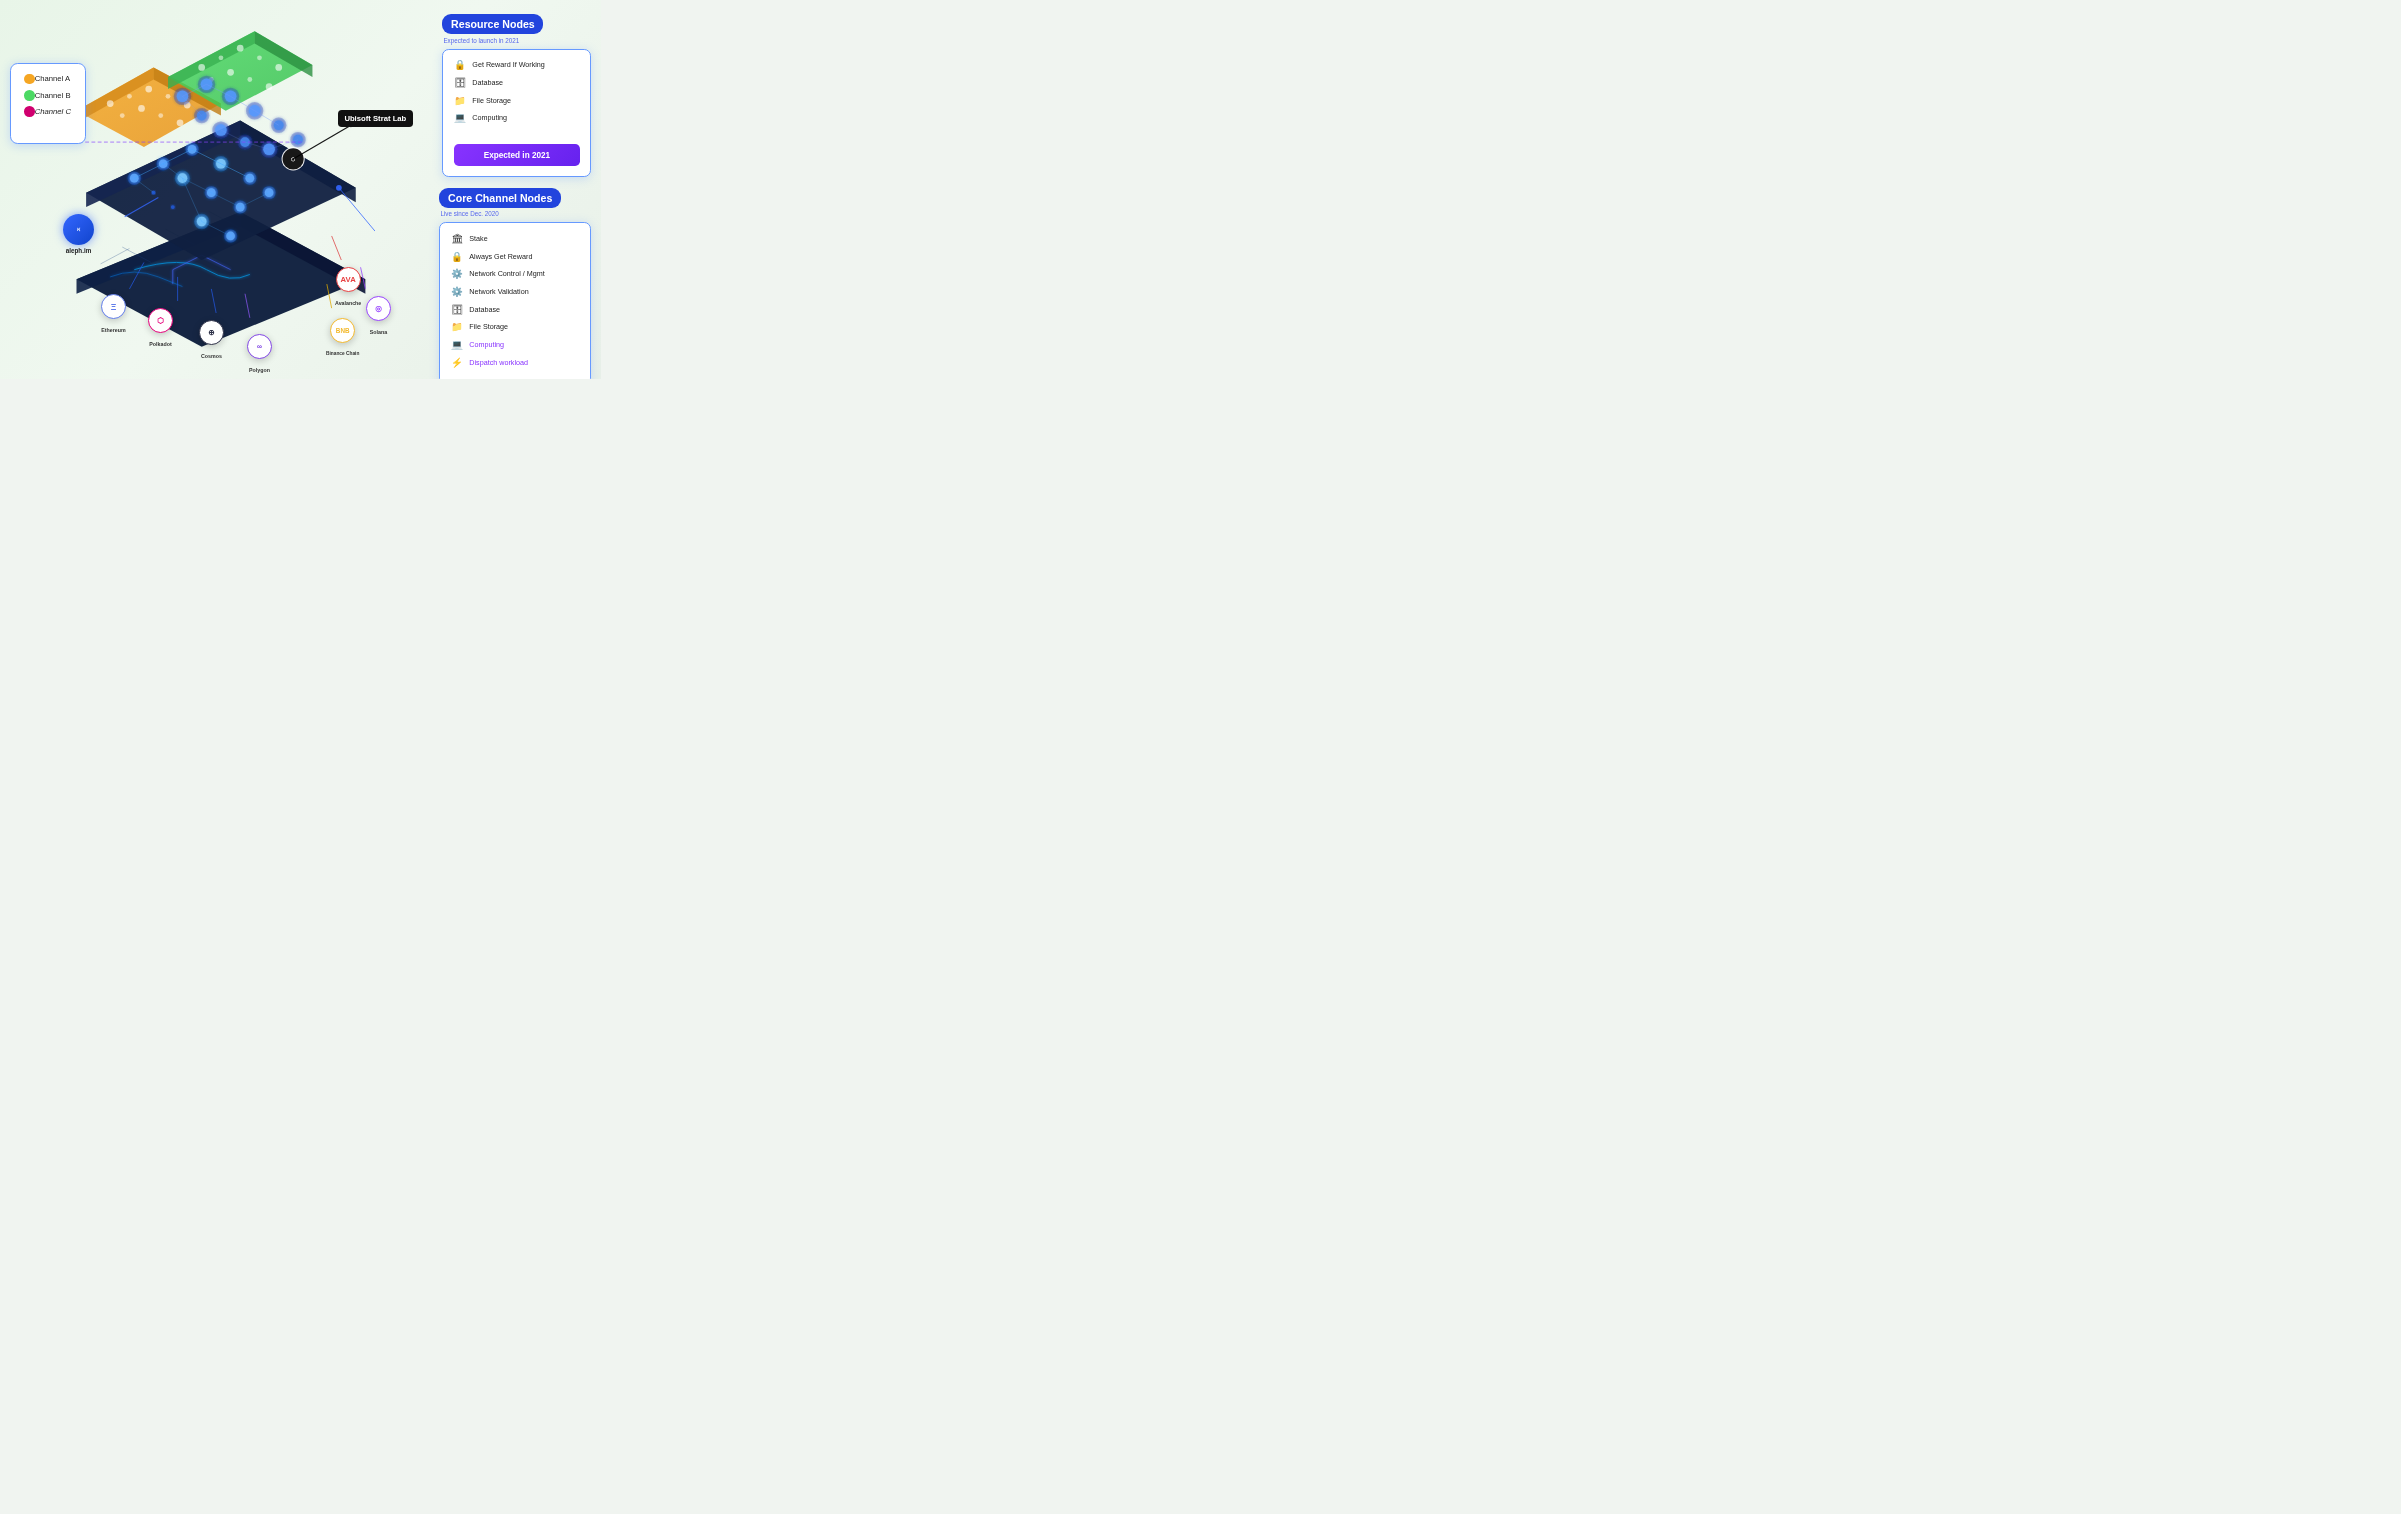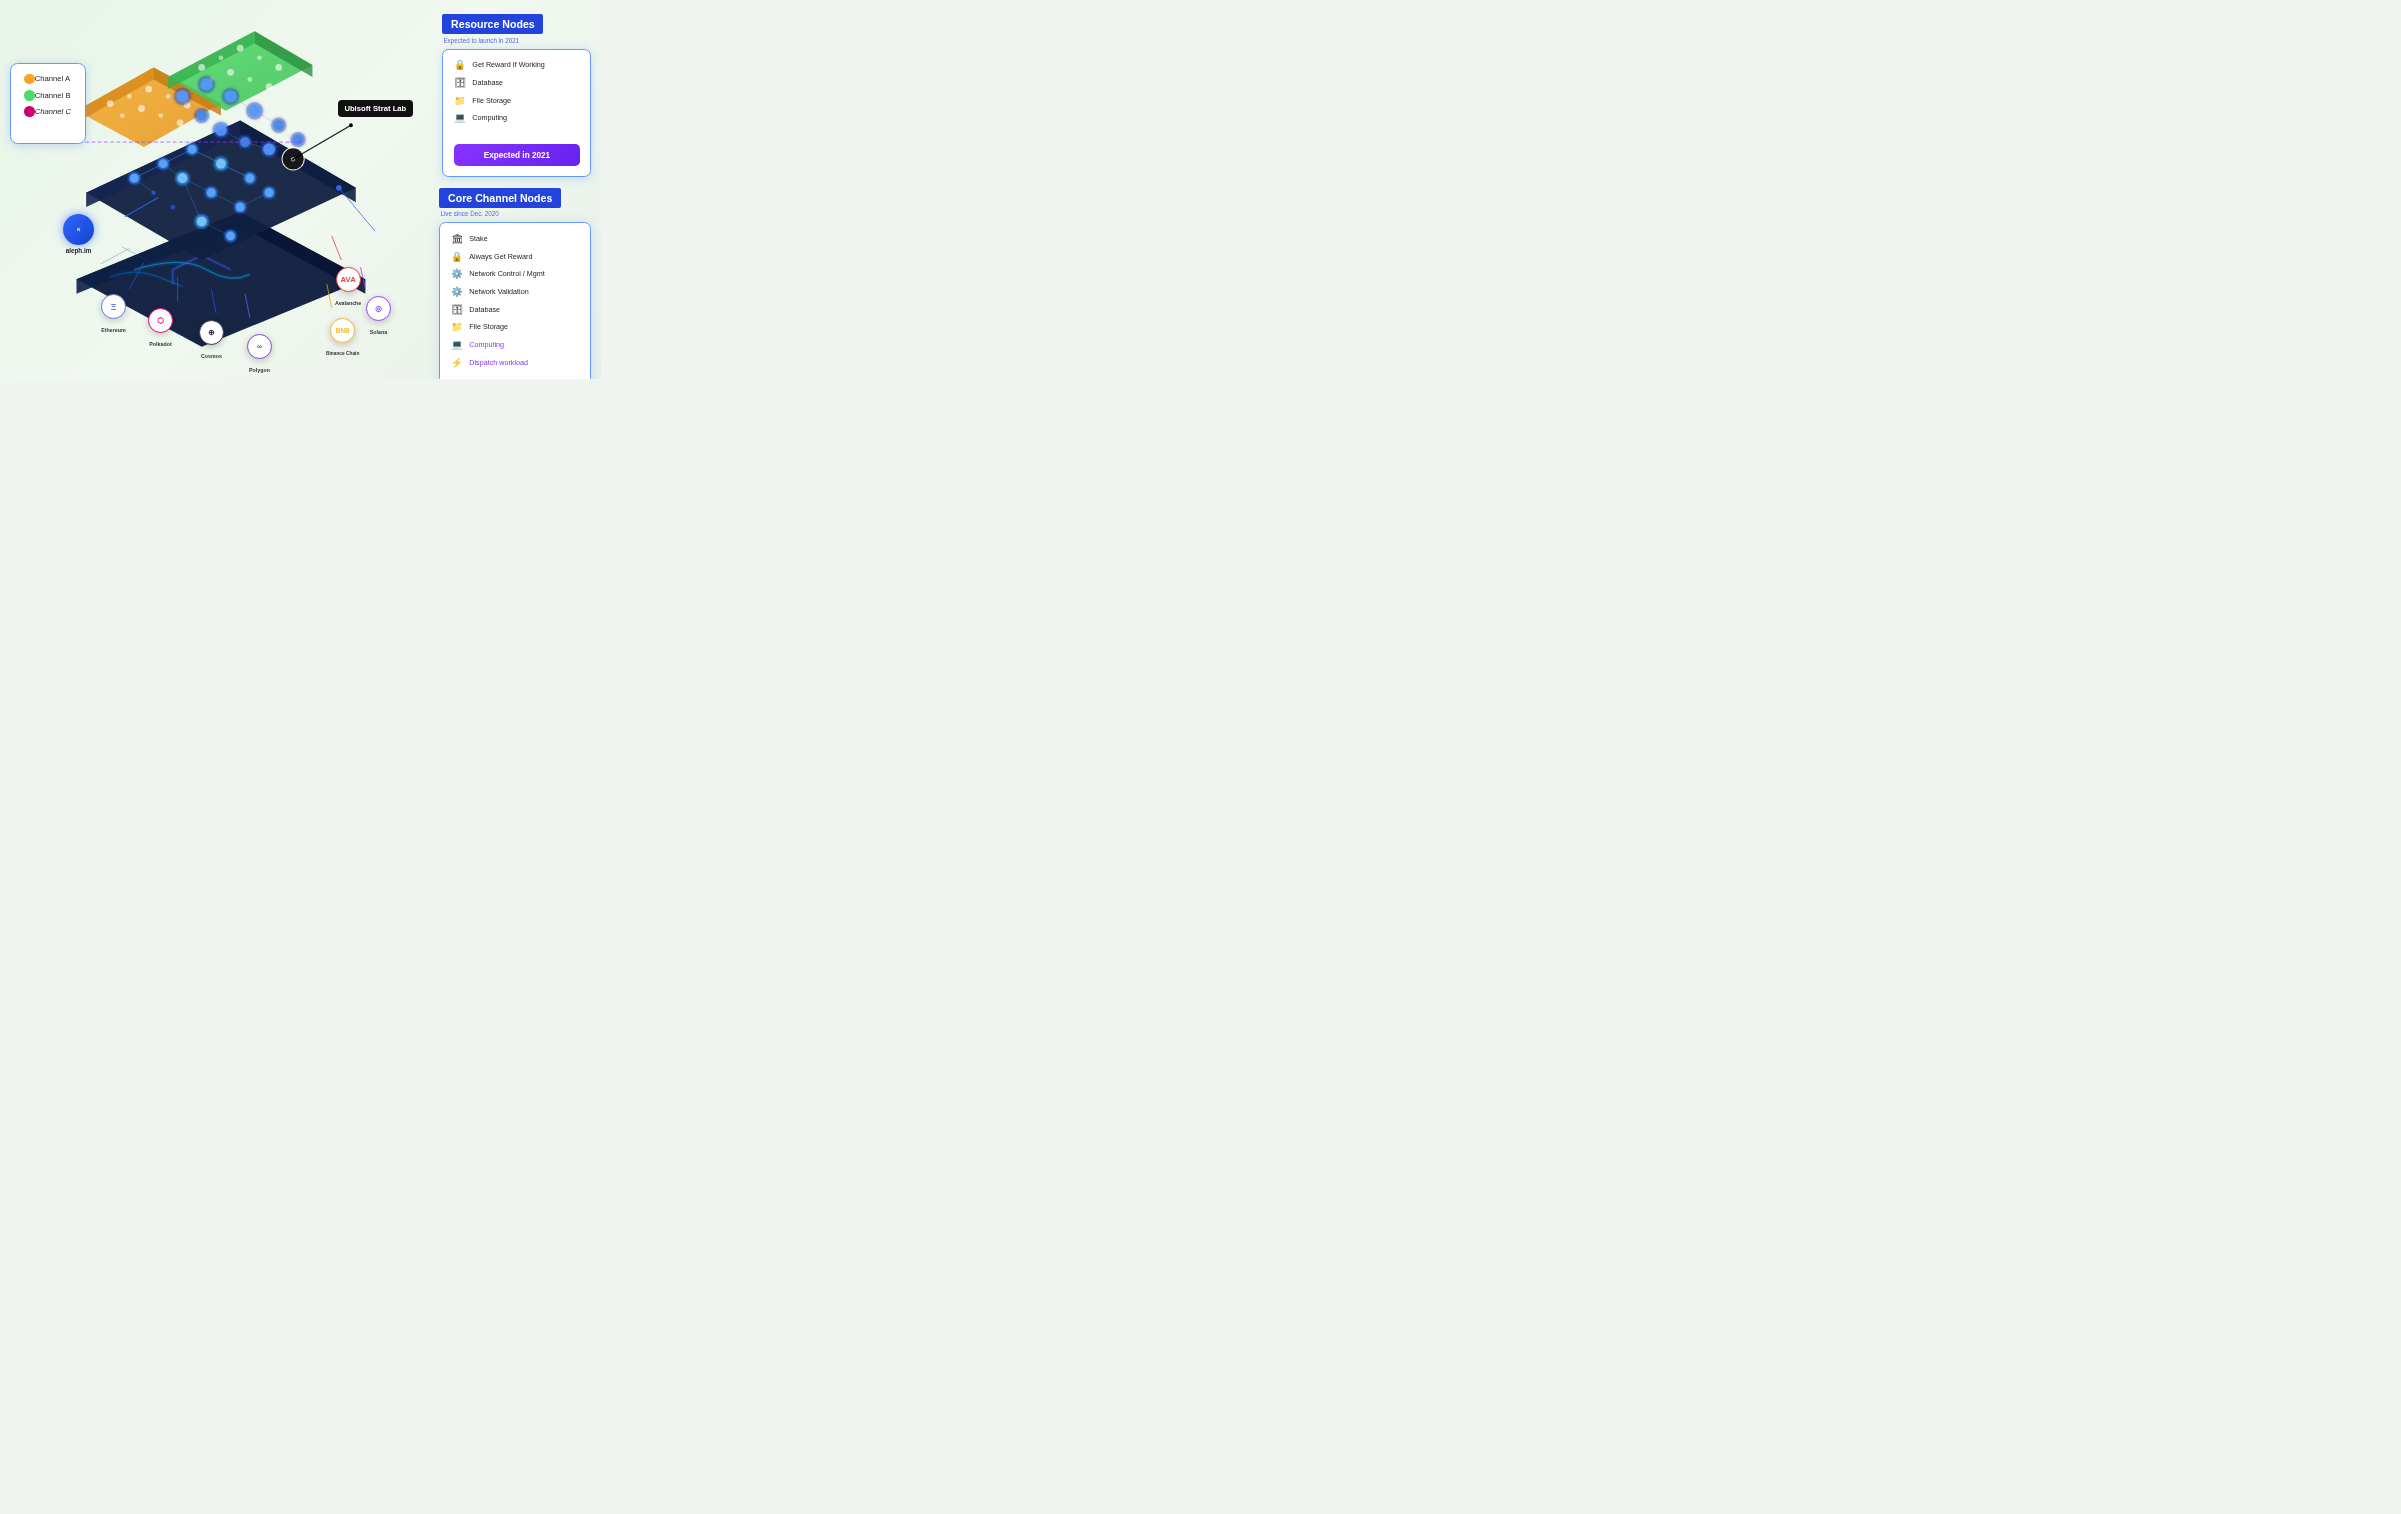--- a/index.html
+++ b/index.html
@@ -113,21 +113,21 @@
       z-index: 10;
     }
 
     .core-feature-purple {
       color: #8833ff;
     }
 
     
     .ubisoft-label {
       position: absolute;
-      top: 100px;
+      top: 110px;
       right: 188px;
       background: #111;
       color: white;
       font-size: 7.7px;
       font-weight: 700;
       padding: 3.8px 6.7px;
       border-radius: 3.8px;
       z-index: 20;
       white-space: nowrap;
     }
@@ -217,21 +217,21 @@
 
     .panel-title-wrapper {
       margin-bottom: 2.9px;
     }
 
     .section-label {
       font-size: 10.6px;
       font-weight: 800;
       color: #fff;
       background: #2244dd;
-      border-radius: 2px;
+      border-radius: 9px;
       padding: 3.8px 8.7px;
       display: inline-block;
     }
   </style>
 </head>
 <body>
 
 <div class="main-container">
 
   <div class="legend-box">

